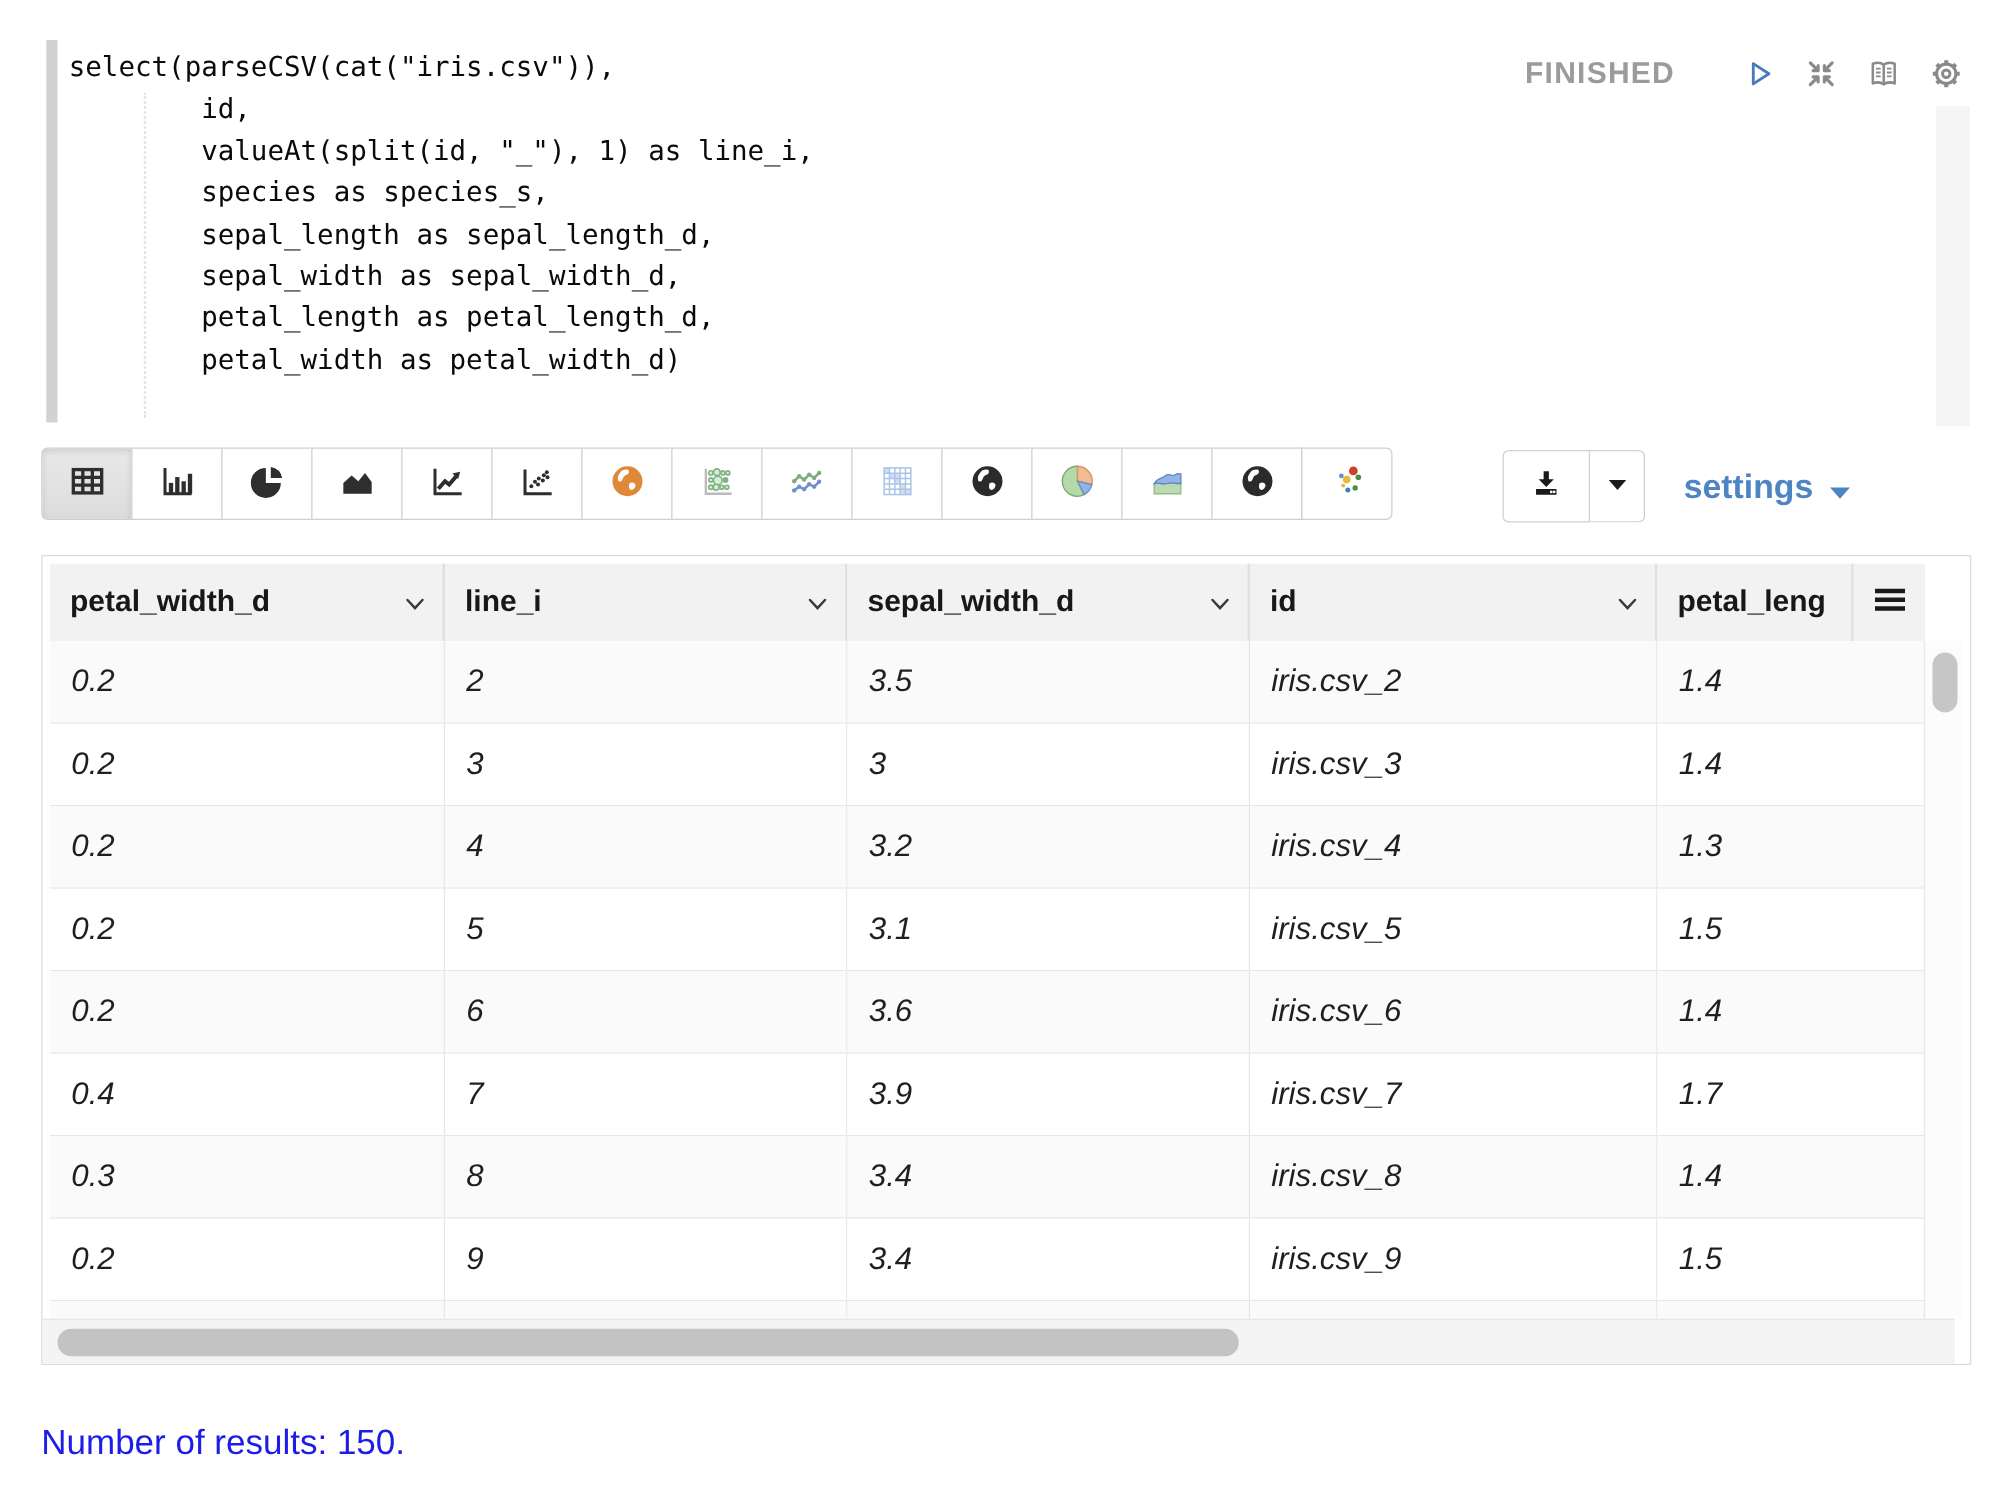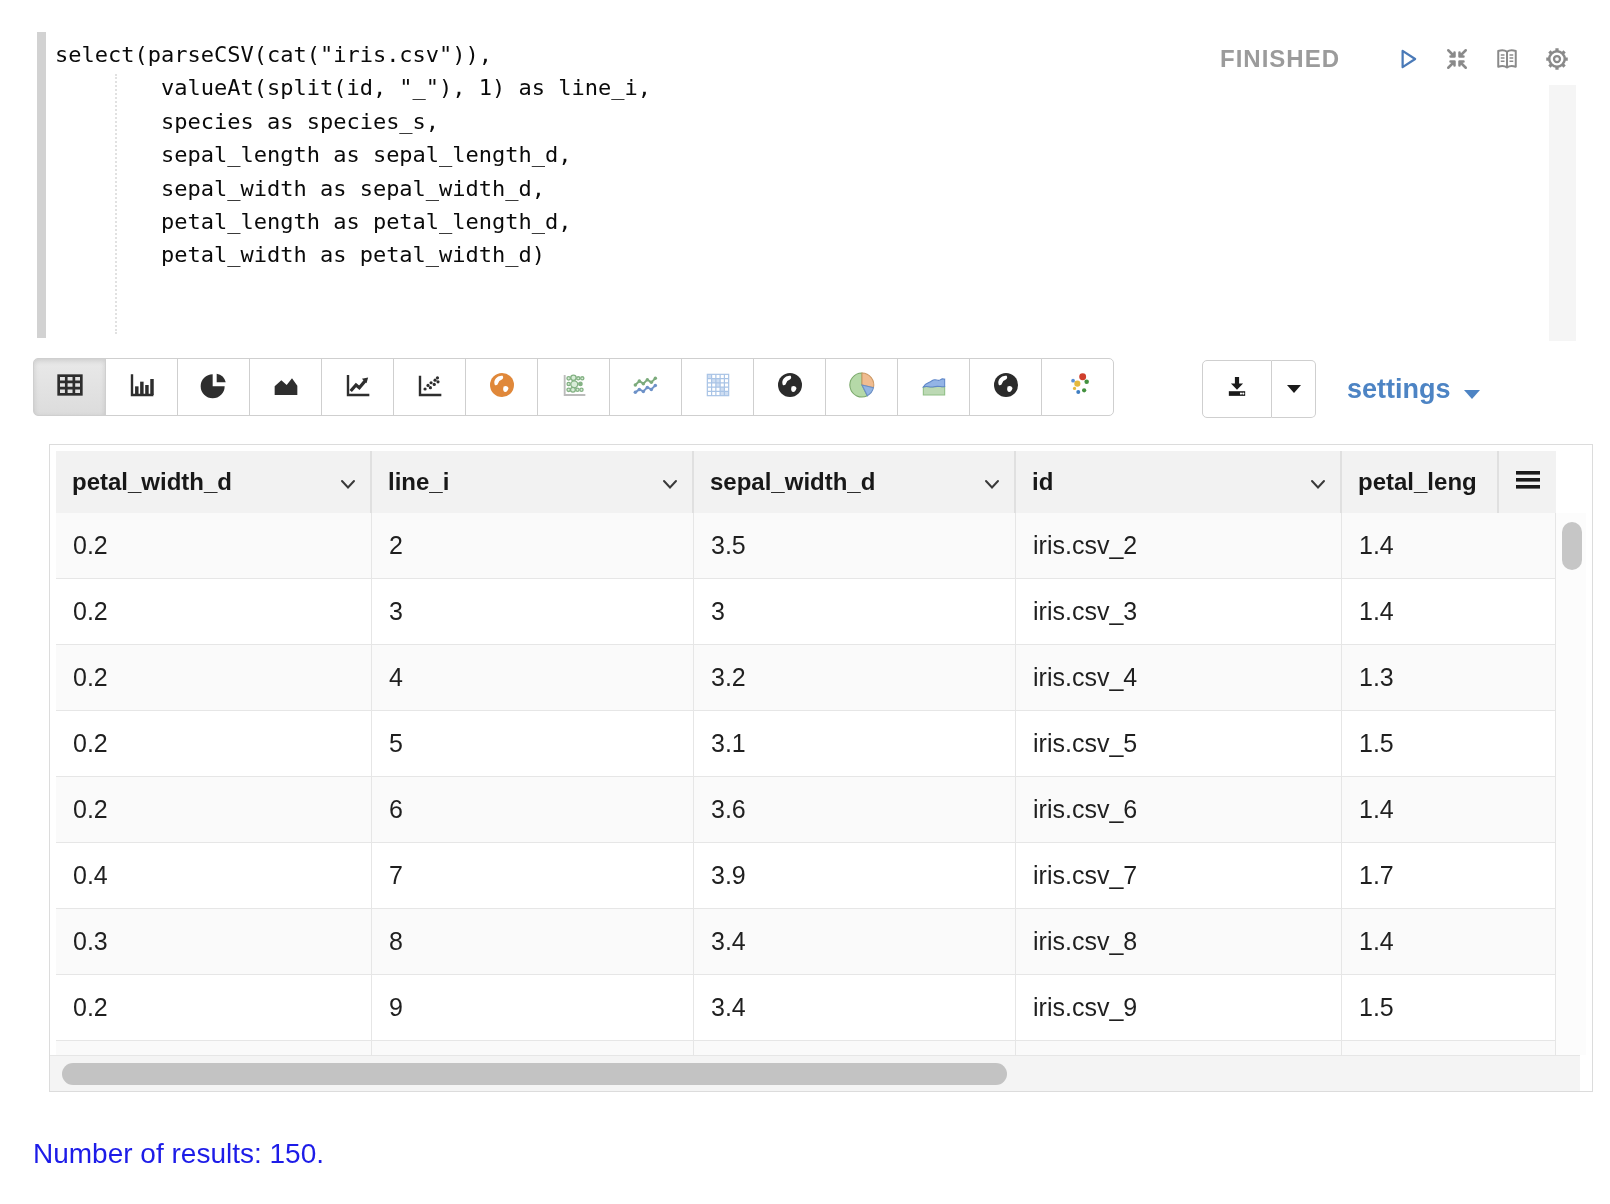--- a/index.html
+++ b/index.html
@@ -36,32 +36,32 @@
   .dl-caret-btn { width:44px; height:58px; background:#fff; border:1px solid #cfcfcf; border-left:none;
             border-radius:0 5px 5px 0; display:flex; align-items:center; justify-content:center; cursor:pointer; }
   .dl-btn svg { width:28px; height:28px; }
 
   .settings-link { position:absolute; left:1347px; top:372px; display:flex; align-items:center;
                    color:#4d84c4; font-size:27px; cursor:pointer;font-weight:bold; }
   .settings-caret { margin-left:12px; margin-top:4px; }
 
   
   .table-region { position:absolute; left:33px; top:444px; width:1544px; height:648px;
-                  border:1px solid #dcdcdc; background:#fff; padding:6px;margin-left:16px; }
+                  border:1px solid #dcdcdc; background:#fff; padding:6px; }
   .thead { display:grid; grid-template-columns:316px 322px 322px 326px 157px 57px 30px; height:62px; }
   .th { background:#f2f2f2; border-right:2px solid #e0e0e0; display:flex; align-items:center;
         justify-content:space-between; padding:0 14px 0 16px; font-size:24px; font-weight:bold;
         color:#181818; overflow:hidden; white-space:nowrap; cursor:pointer; }
   .th.last-col { border-right:2px solid #e0e0e0; padding-right:2px; }
   .th-menu { background:#f2f2f2; display:flex; align-items:center; justify-content:center; cursor:pointer; }
   .th-spacer { background:#fff; }
   .th .chev { flex:0 0 auto; margin-left:8px; }
 
   .tbody { position:relative; }
-  .tr { display:grid; grid-template-columns:316px 322px 322px 326px 214px 30px; height:66px; }
+  .tr { display:grid; grid-template-columns:316px 322px 322px 326px 214px 30px; height:66px;font-style:italic; }
   .tr:nth-child(odd) .td { background:#fafafa; }
   .tr:nth-child(even) .td { background:#ffffff; }
   .td { border-right:1px solid #e6e6e6; border-bottom:1px solid #e6e6e6; display:flex; align-items:center;
         padding-left:17px; font-size:25px; color:#1f1f1f; overflow:hidden; white-space:nowrap; }
   .v-gutter { background:#fcfcfc; position:relative; }
   .tr.sliver { height:14px; }
   .tr.sliver .td { border-bottom:none; }
 
   .v-thumb { position:absolute; right:4px; top:9px; width:20px; height:48px; border-radius:10px; background:#c6c6c6; cursor:grab; }
 
@@ -75,20 +75,21 @@
 </head>
 <body>
 
 <div class="page">
 
   <div class="paragraph">
     <div class="gutter"></div>
     <div class="indent-guide"></div>
     <div class="code-area">
       <div class="code-line">select(parseCSV(cat("iris.csv")),</div>
+      <div class="code-line">        id,</div>
       <div class="code-line">        valueAt(split(id, "_"), 1) as line_i,</div>
       <div class="code-line">        species as species_s,</div>
       <div class="code-line">        sepal_length as sepal_length_d,</div>
       <div class="code-line">        sepal_width as sepal_width_d,</div>
       <div class="code-line">        petal_length as petal_length_d,</div>
       <div class="code-line">        petal_width as petal_width_d)</div>
     </div>
     <div class="editor-scrollbar"></div>
 
     <div class="status-row">

